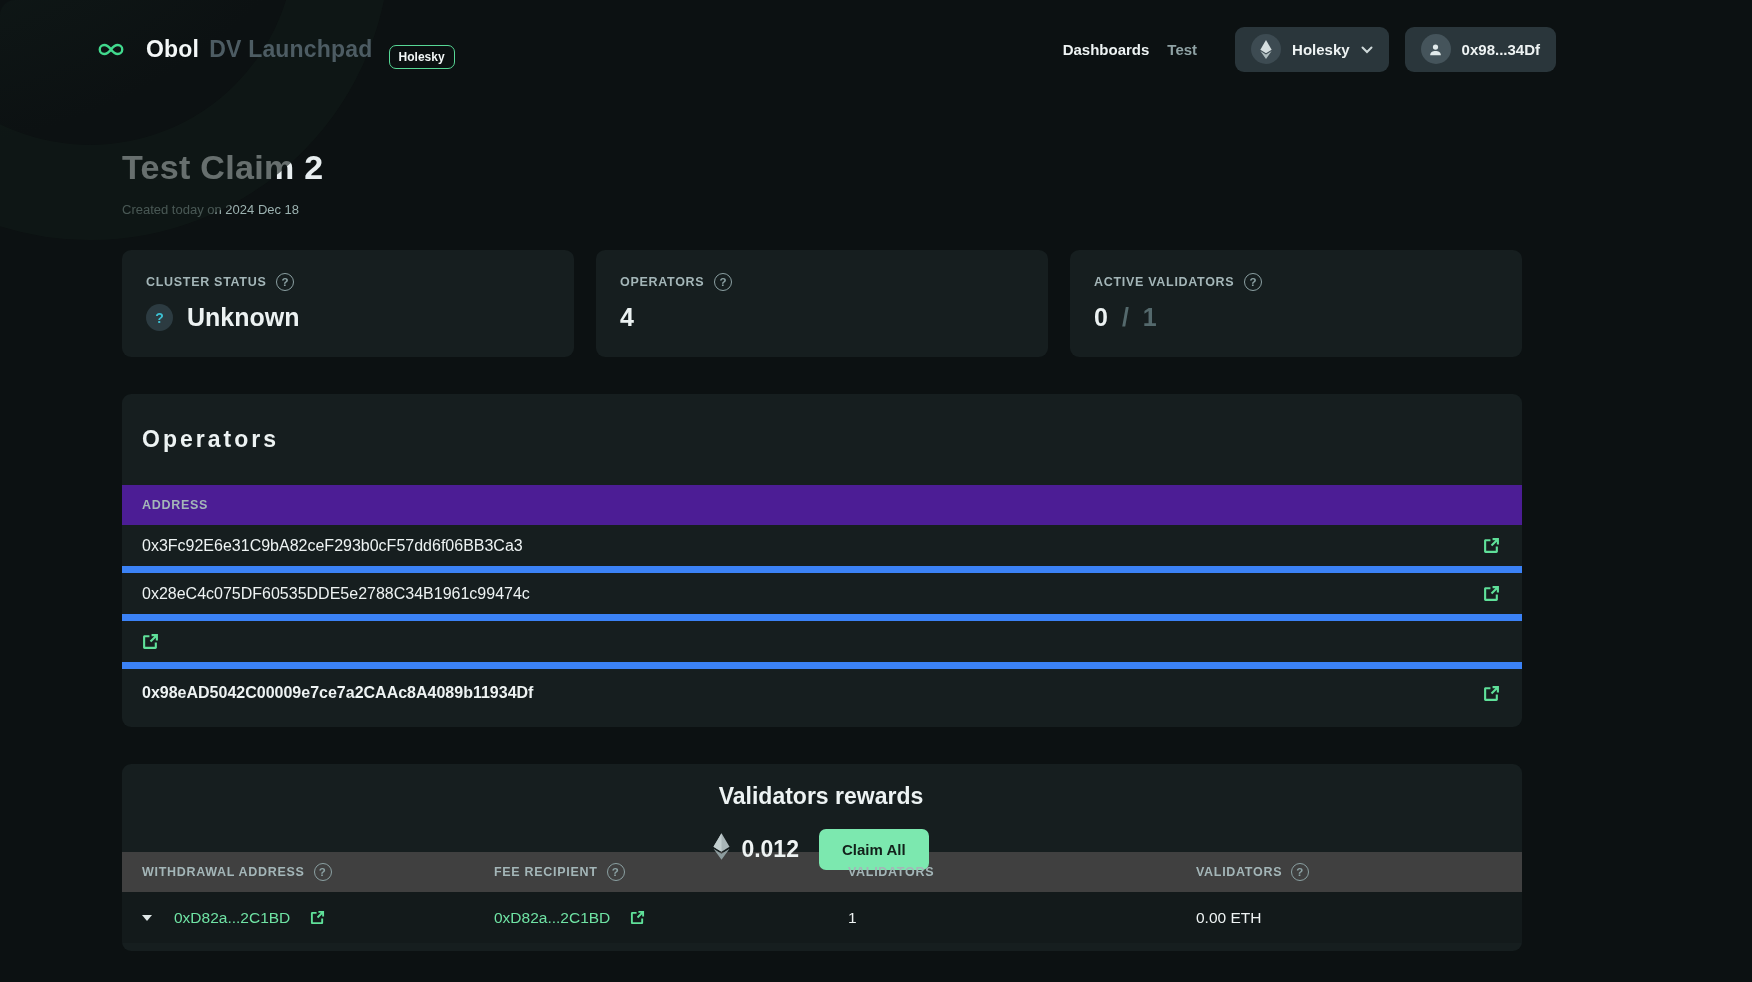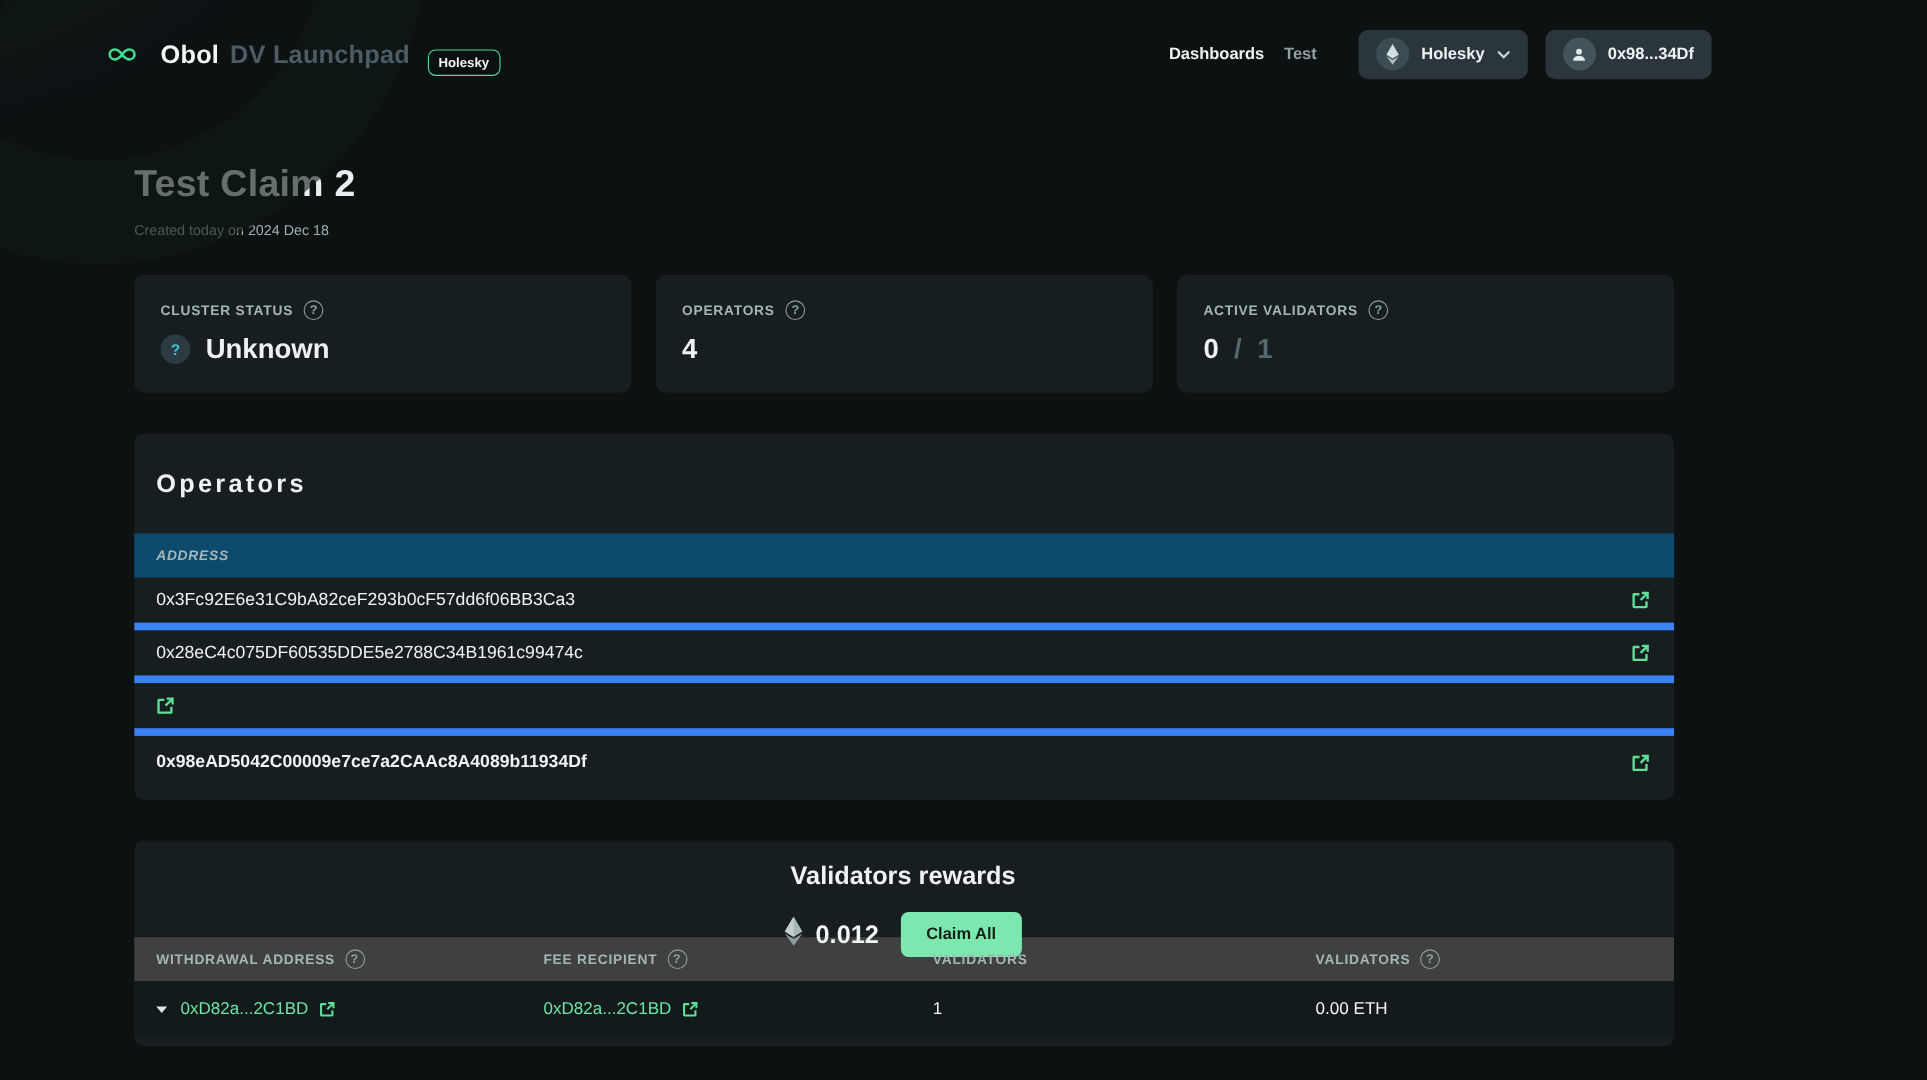--- a/index.html
+++ b/index.html
@@ -66,42 +66,42 @@
   .card-value-row{margin-top:12px;display:flex;align-items:center;gap:14px;
     font-size:25px;font-weight:700;color:#ecf2f2;}
   .q-badge{width:27px;height:27px;border-radius:50%;background:#2c3b41;color:var(--status-unknown);
     display:inline-flex;align-items:center;justify-content:center;font-size:14px;font-weight:700;}
   .frac-muted{color:#54696c;font-weight:700;}
   
   .panel{margin-top:37px;background:#161e1f;border-radius:9px;overflow:hidden;}
   .panel-title-row{height:91px;display:flex;align-items:center;padding:0 20px;}
   .panel-title{font-size:23px;font-weight:700;color:#edf3f3;}
   .panel-title.spaced{letter-spacing:3px;}
-  .thead{background:#0c4a6e;height:40px;display:flex;align-items:center;padding:0 20px;
-    font-size:12.5px;font-weight:700;letter-spacing:.7px;color:#a4b6b8;font-style:italic;}
+  .thead{background:#4c1d95;height:40px;display:flex;align-items:center;padding:0 20px;
+    font-size:12.5px;font-weight:700;letter-spacing:.7px;color:#a4b6b8;}
   .op-row{height:48px;display:flex;align-items:center;justify-content:space-between;
     padding:0 22px 0 20px;border-bottom:7px solid #3b82f6;font-size:16px;color:#eef3f3;}
   .op-row:last-of-type{border-bottom:none;}
   .op-row.me .op-addr{font-weight:700;}
   .operators-panel{padding-bottom:10px;}
   .ext-link{display:flex;align-items:center;cursor:pointer;background:none;border:none;padding:0;}
   .ext-link svg{display:block;}
   
   .rewards-head{height:88px;display:flex;align-items:center;justify-content:space-between;
     padding:0 22px 0 20px;flex-direction:column;}
   .rewards-right{display:flex;align-items:center;gap:20px;}
   .eth-amount{display:flex;align-items:center;gap:11px;font-size:23px;font-weight:700;color:#eef3f3;}
   .claim-btn{background:var(--accent-button);color:#12201a;border:none;border-radius:7px;height:41px;
     padding:0 23px;font-size:15px;font-weight:700;cursor:pointer;font-family:inherit;}
   .rw-grid{display:grid;grid-template-columns:352px 354px 348px 1fr;padding:0 20px;align-items:center;}
   .rw-thead{height:40px;background:#404040;font-size:12.5px;font-weight:700;color:#a4b6b8;letter-spacing:.7px;}
   .rw-hcell{display:flex;align-items:center;gap:9px;}
   .rw-row{height:51px;background:#131a1b;font-size:15.5px;color:#eef3f3;}
   .rewards-panel{padding-bottom:8px;}
-  .link-cell{display:flex;align-items:center;gap:10px;}
+  .link-cell{display:flex;align-items:center;gap:20px;}
   .addr-link{color:var(--accent);cursor:pointer;text-decoration:none;font-size:15.5px;}
   .row-chev{width:0;height:0;border-left:5px solid transparent;border-right:5px solid transparent;
     border-top:6px solid #dfe7e7;display:inline-block;cursor:pointer;margin-right:2px;}
 </style>
 </head>
 <body>
 
 <div class="app">
   <div class="decor-ring"></div>
 

